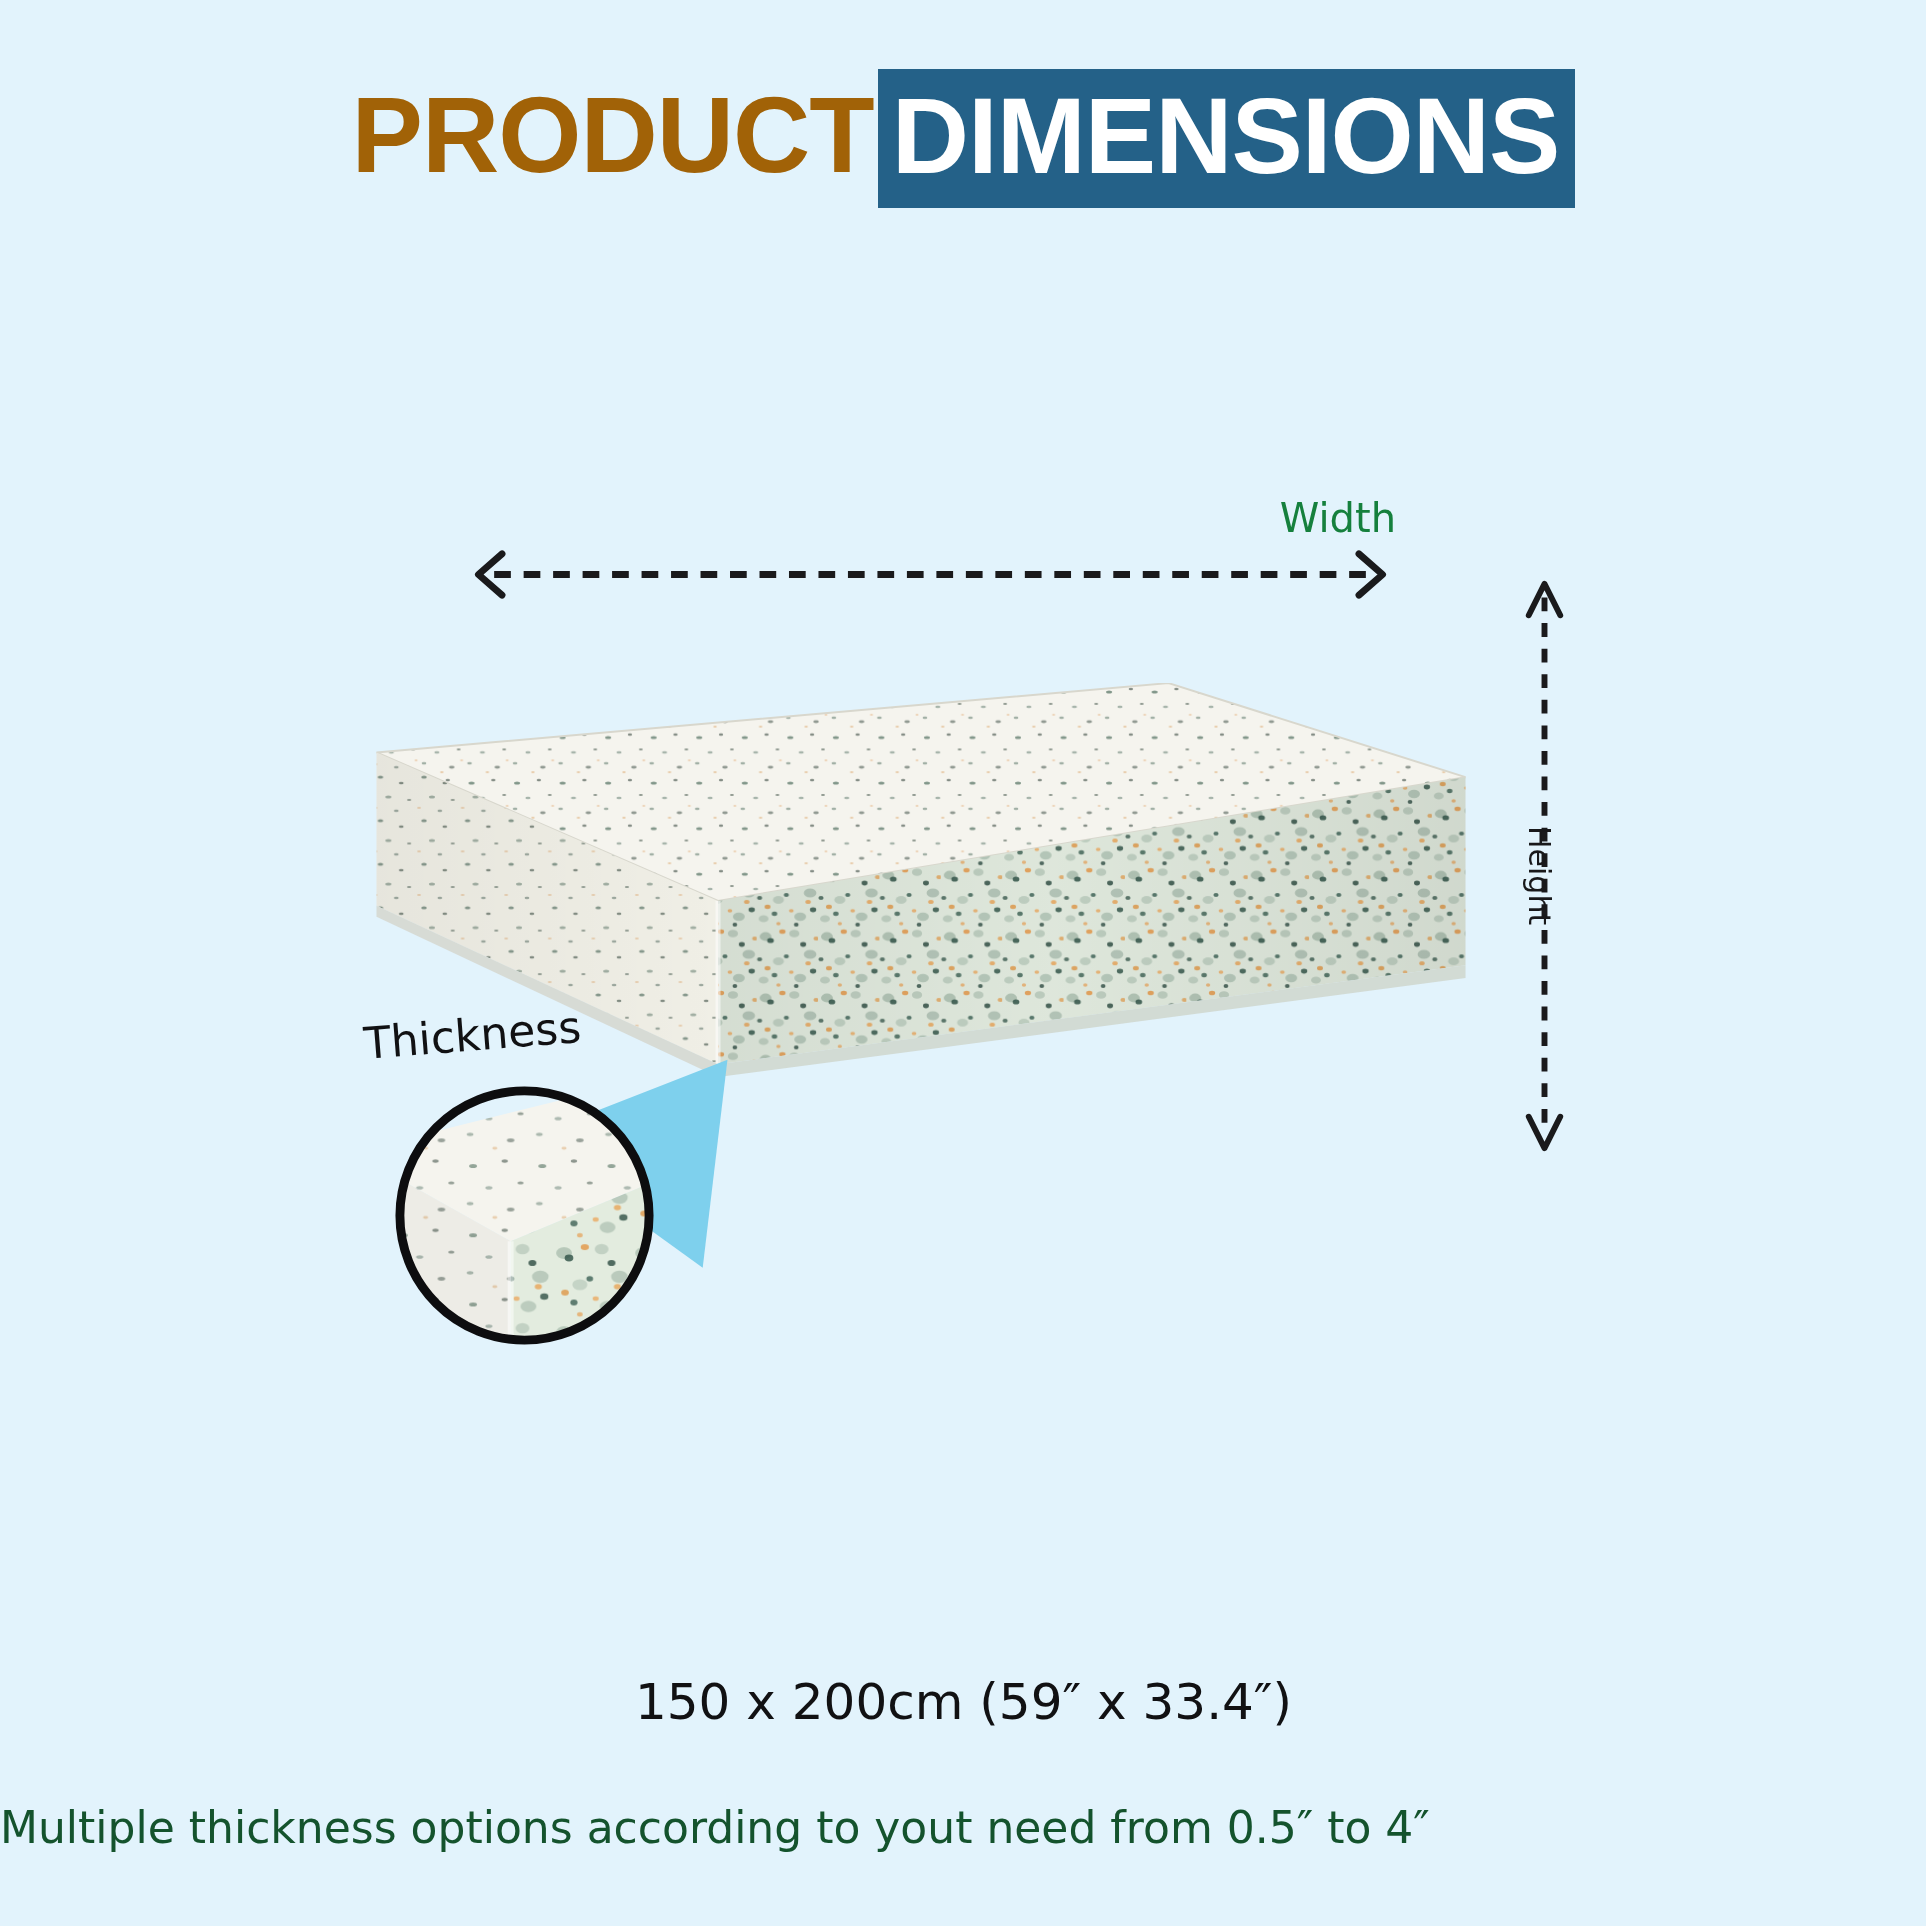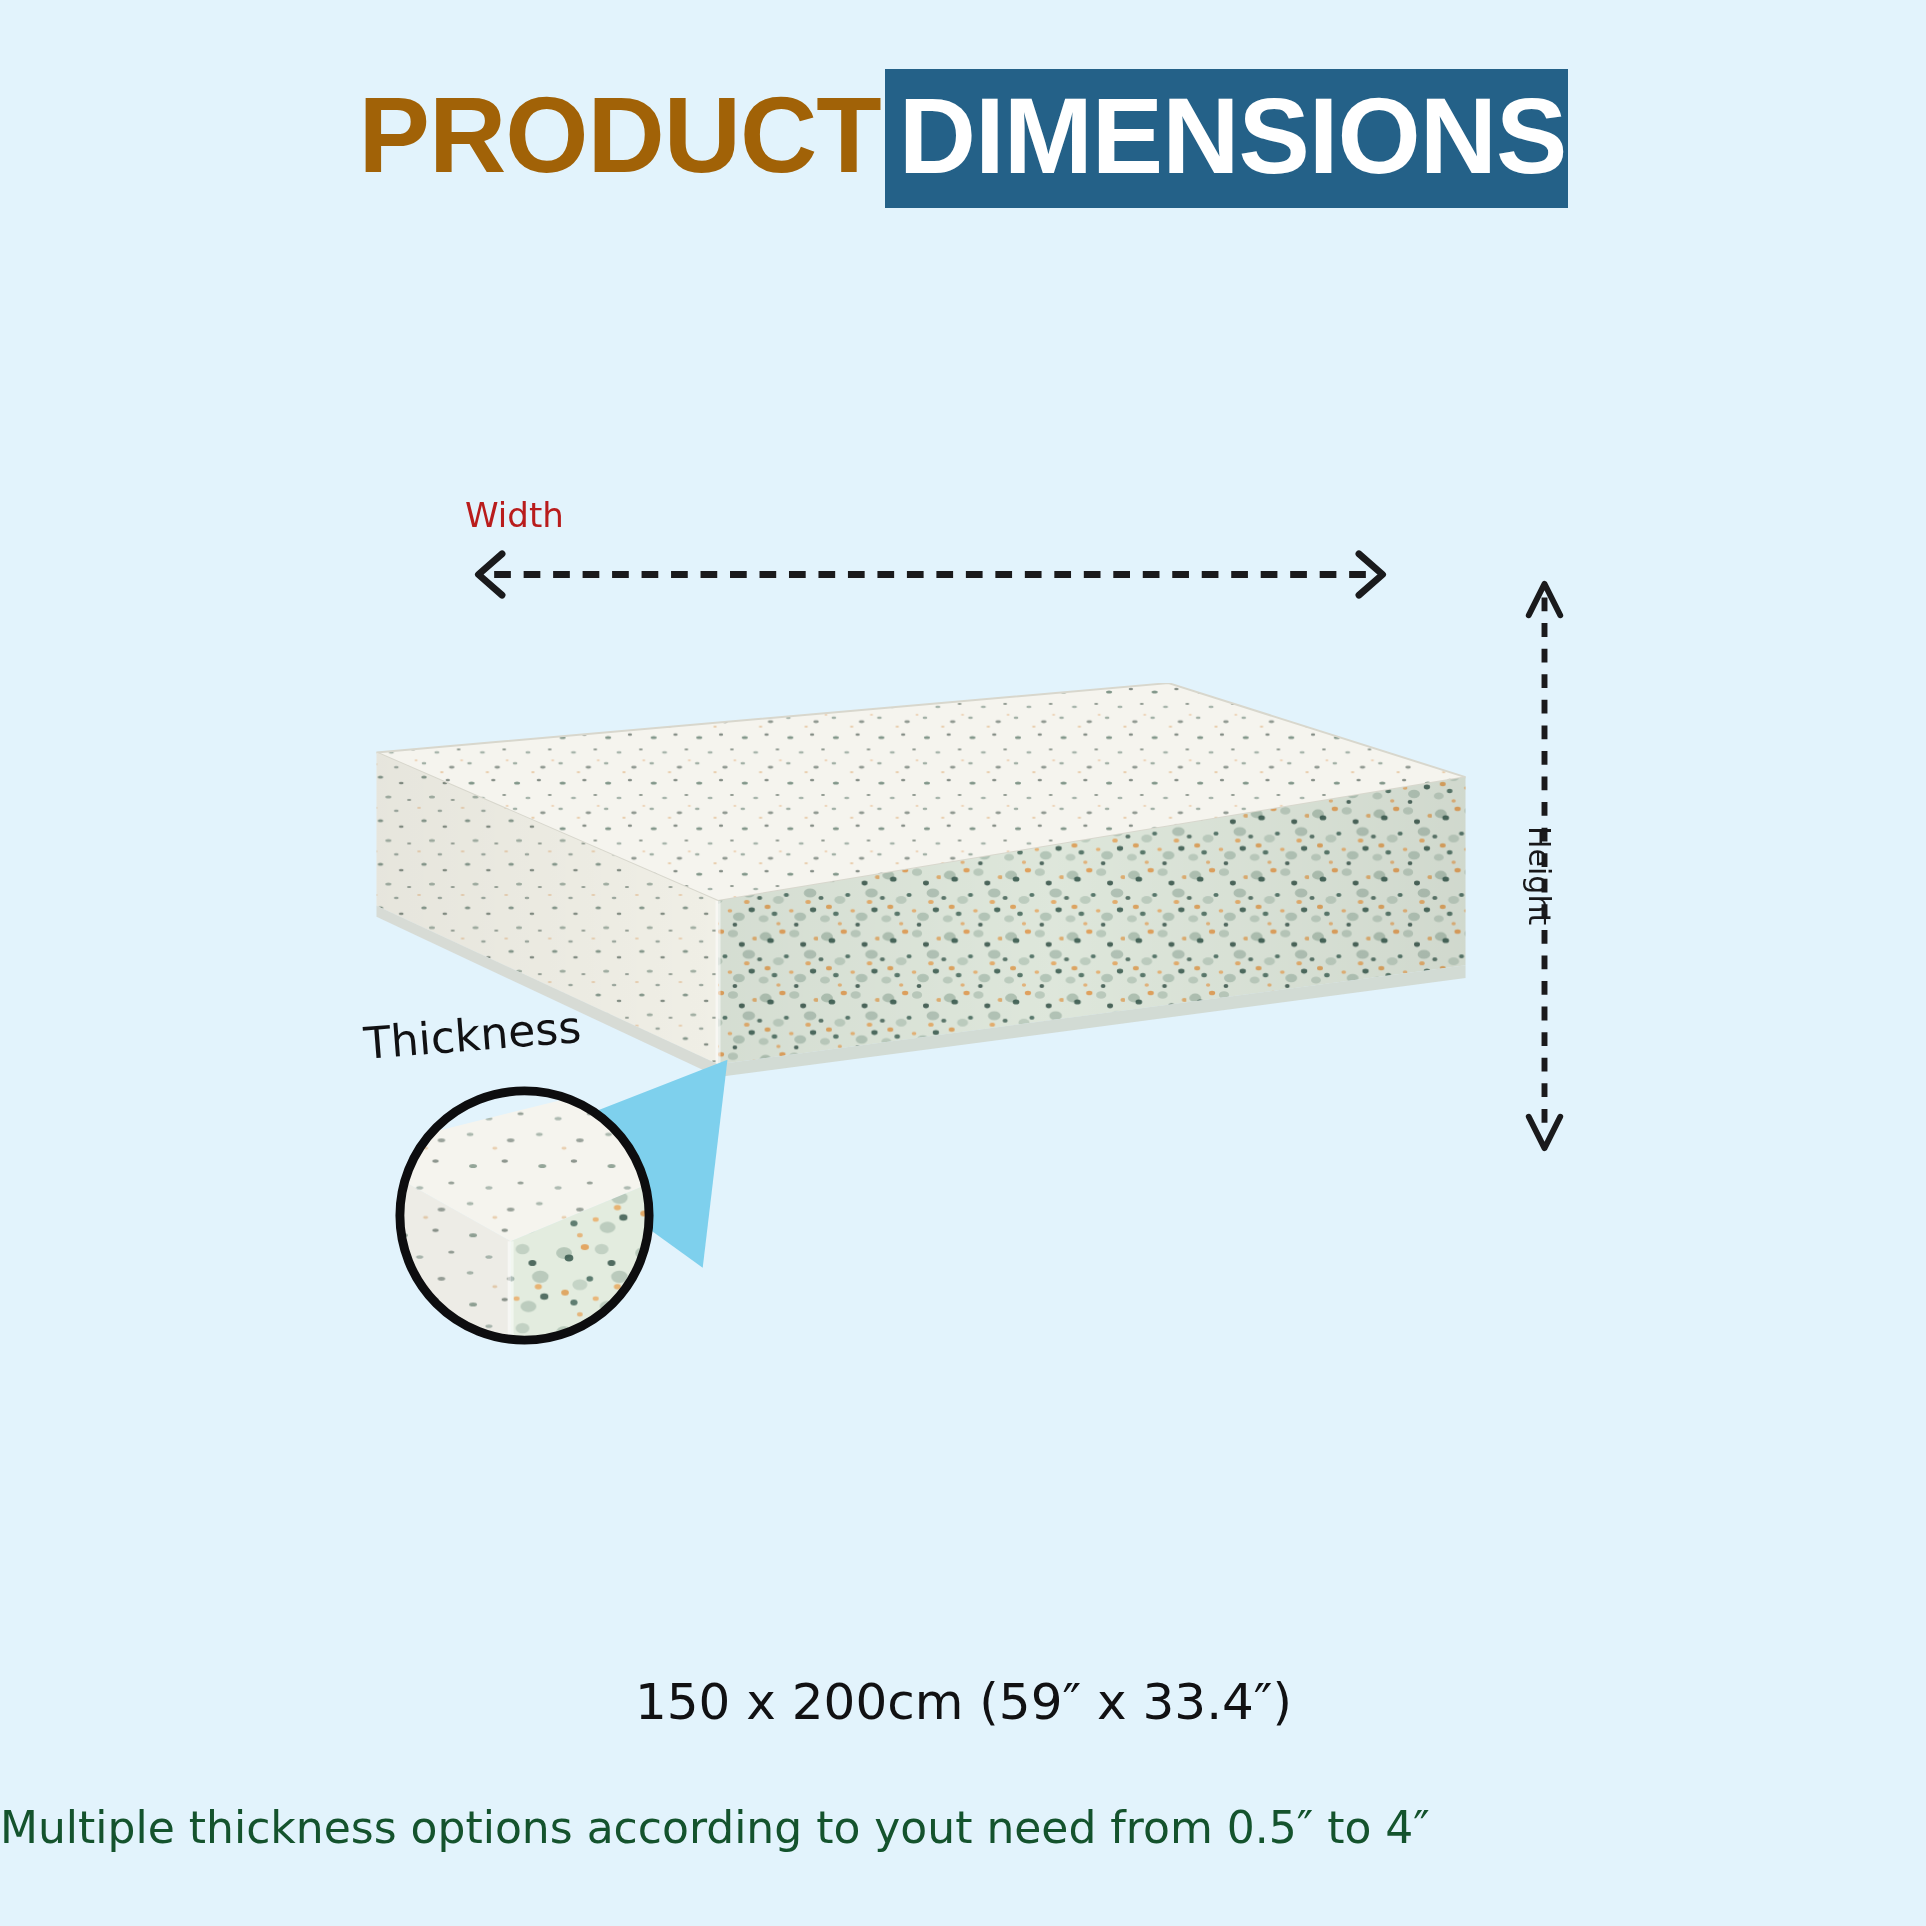--- a/index.html
+++ b/index.html
@@ -42,40 +42,40 @@
     padding-bottom: 6px;
   }
   .title-word-2 {
     display: inline-block;
     font-size: 107px;
     font-weight: bold;
     letter-spacing: -1px;
     color: #ffffff;
     background: #246188;
     vertical-align: middle;
-    padding: 14px 2px 18px 14px;
+    padding: 14px 16px 18px 14px;
     margin-left: 4px;
   }
 
   
   .width-dim {
     position: absolute;
     left: 465px;
     top: 495px;
     width: 931px;
     height: 109px;
   }
   .width-label {
     position: absolute;
     left: 0;
     top: 0;
     width: 931px;
-    text-align: left;
-    font-size: 34px;
-    color: #b91c1c;
+    text-align: right;
+    font-size: 40px;
+    color: #15803d;
     font-family: "DejaVu Sans", sans-serif;
   }
   .width-line-svg {
     position: absolute;
     left: 0;
     top: 51px;
     width: 931px;
     height: 57px;
   }
 

